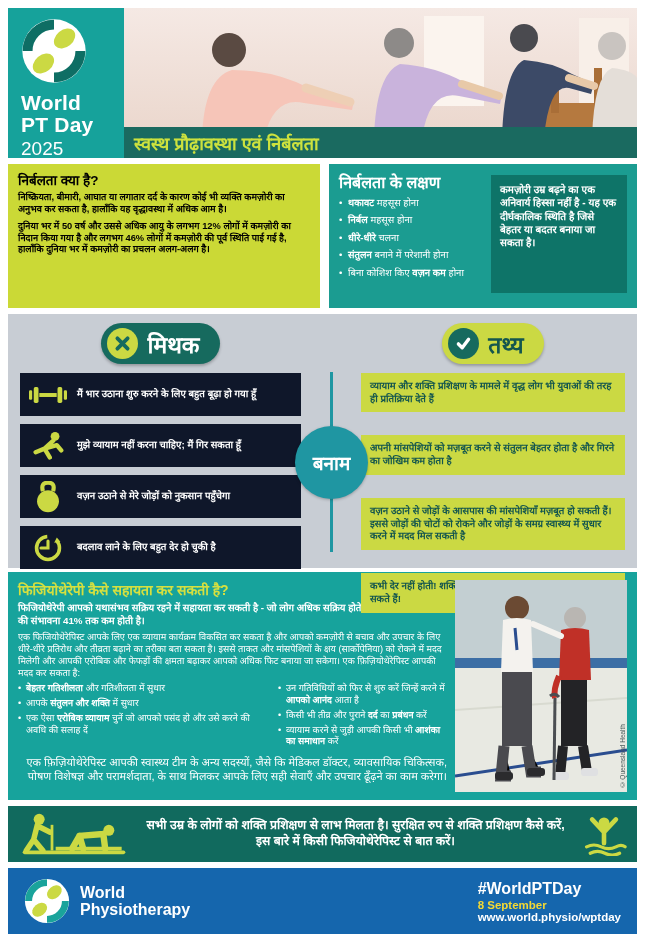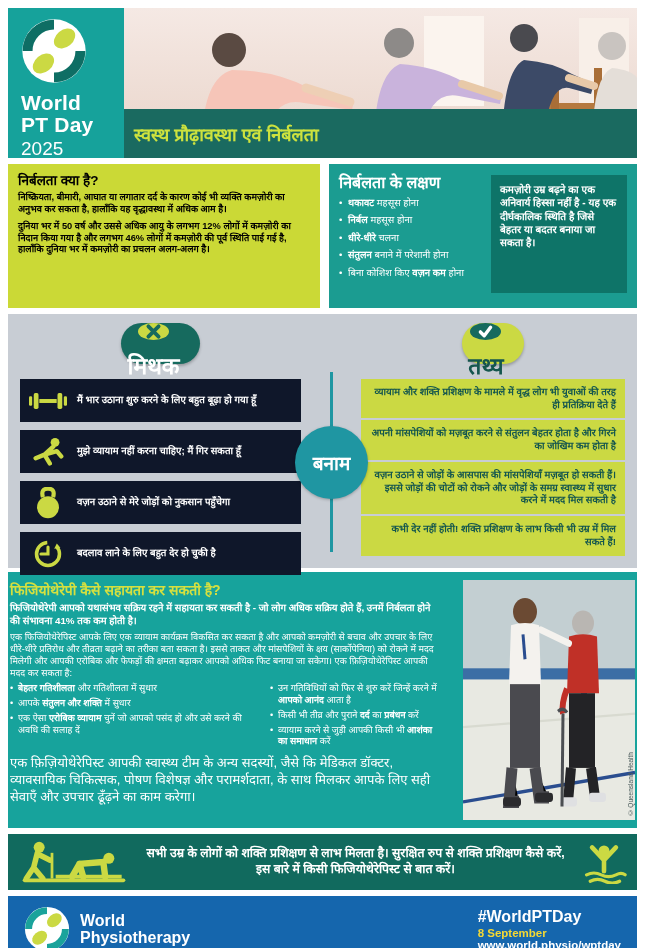--- a/index.html
+++ b/index.html
@@ -16,21 +16,21 @@
   .brand {
     width:116px; background:#16a29b; color:#fff;
     padding:10px 0 0 13px; flex-shrink:0;
   }
   .brand svg.logo { width:66px; height:66px; display:block; margin-bottom:8px; }
   .brand .w1, .brand .w2 { font-weight:bold; font-size:21px; line-height:1.05; letter-spacing:0.2px; }
   .brand .yr { font-size:19px; font-weight:300; margin-top:2px; }
   .photo-wrap { flex:1; position:relative; overflow:hidden; }
   .photo-wrap svg { display:block; width:100%; height:100%; }
   .title-banner {
-    position:absolute; left:0; right:0; bottom:0; height:49px;
+    position:absolute; left:0; right:0; bottom:0; height:31px;
     background:#1a6a60; display:flex; align-items:center;
     padding-left:10px;
   }
   .title-banner span { color:#cde23e; font-weight:bold; font-size:18px; }
 
   
   .sec1 { display:flex; gap:9px; margin-top:6px; height:144px; }
   .what-box {
     width:312px; background:#cbd936; color:#000000;
     padding:7px 10px; flex-shrink:0;
@@ -49,56 +49,56 @@
     font-size:10.2px; font-weight:bold; line-height:1.3;
   }
 
   
   .mf { background:#c8cdd4; margin-top:6px; padding:9px 12px 12px; position:relative; height:254px; }
   .mf-cols { display:flex; }
   .mf-left { width:281px; flex-shrink:0; }
   .mf-gap { width:60px; flex-shrink:0; }
   .mf-right { flex:1; }
   .pill { display:flex; align-items:center; gap:9px; border-radius:22px; height:41px;
-          padding:0 20px 0 6px; width:max-content; margin:0 auto 15px;
-          box-shadow:0 2px 3px rgba(0,0,0,0.25);flex-direction:column; }
+          padding:0 20px 0 6px; width:max-content; margin:0 auto 9px;
+          box-shadow:0 2px 3px rgba(0,0,0,0.25); }
   .pill.myth { background:#166a5e; }
   .pill.fact { background:#cbd943; }
   .pill .badge { width:31px; height:31px; border-radius:50%; display:flex; align-items:center; justify-content:center; }
   .pill.myth .badge { background:#cbd943; }
   .pill.fact .badge { background:#166a5e; }
   .pill .label { font-size:23px; font-weight:bold; }
   .pill.myth .label { color:#fff; }
   .pill.fact .label { color:#14564e; }
   .myth-row { background:#0f172a; color:#fff; display:flex; align-items:center; gap:9px;
               padding:4px 8px; margin-bottom:8px; min-height:43px; }
   .myth-row .mi { width:40px; flex-shrink:0; display:flex; justify-content:center; }
   .myth-row .mt { font-size:9.8px; font-weight:bold; line-height:1.25; }
   .fact-row { background:#cbd943; color:#14564e; font-size:9.8px; font-weight:bold; line-height:1.3;
-              padding:7px 9px; margin-bottom:2px;text-align:right; }
+              padding:7px 9px; margin-bottom:23px; }
   .vs-line { position:absolute; left:322px; top:58px; bottom:16px; width:3px; background:#1f96a2; }
   .vs-circle { position:absolute; left:287px; top:112px; width:73px; height:73px; border-radius:50%;
                background:#1f96a2; display:flex; align-items:center; justify-content:center;
                box-shadow:0 1px 3px rgba(0,0,0,0.25); }
   .vs-circle span { color:#fff; font-size:19px; font-weight:bold; }
 
   
-  .physio { background:#17a39c; margin-top:4px; padding:8px 2px; display:flex; gap:20px; height:256px; color:#fff; }
+  .physio { background:#17a39c; margin-top:4px; padding:8px 10px; display:flex; gap:8px; height:228px; color:#fff; }
   .physio-text { flex:1; }
   .physio-text h2 { color:#d6e03f; font-size:14px; font-weight:bold; margin-bottom:3px; }
   .physio-text .lead { font-size:9.8px; font-weight:bold; line-height:1.3; margin-bottom:5px; }
   .physio-text .para { font-size:9.2px; line-height:1.3; margin-bottom:3px; }
   .pb-cols { display:flex; gap:10px; margin-bottom:4px; }
   .pb-col-l { width:250px; flex-shrink:0; }
   .pb-col-r { flex:1; }
   .pb { list-style:none; }
   .pb li { font-size:9.2px; line-height:1.28; margin-bottom:3px; padding-left:8px; position:relative; }
   .pb li::before { content:"•"; position:absolute; left:0; top:0; }
   .pb b { font-weight:bold; }
-  .closing { font-size:13px; line-height:1.3; }
+  .closing { font-size:11px; line-height:1.3;text-align:right; }
   .physio-photo { width:172px; flex-shrink:0; position:relative; }
   .physio-photo svg { display:block; width:100%; height:100%; }
   .credit { position:absolute; right:1px; bottom:4px; writing-mode:vertical-rl; transform:rotate(180deg);
             font-size:6.5px; color:#4a5a5a; }
 
   
   .strip { background:#116a5e; margin-top:6px; height:56px; display:flex; align-items:center;
            padding:2px 10px; gap:8px; }
   .strip .msg { flex:1; text-align:center; color:#fff; font-weight:bold; font-size:12.3px; line-height:1.3; }
   .strip svg { flex-shrink:0; }

